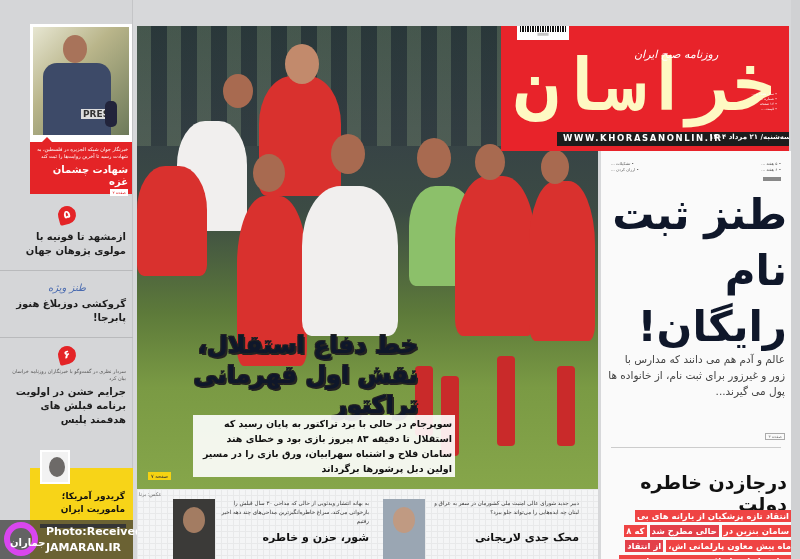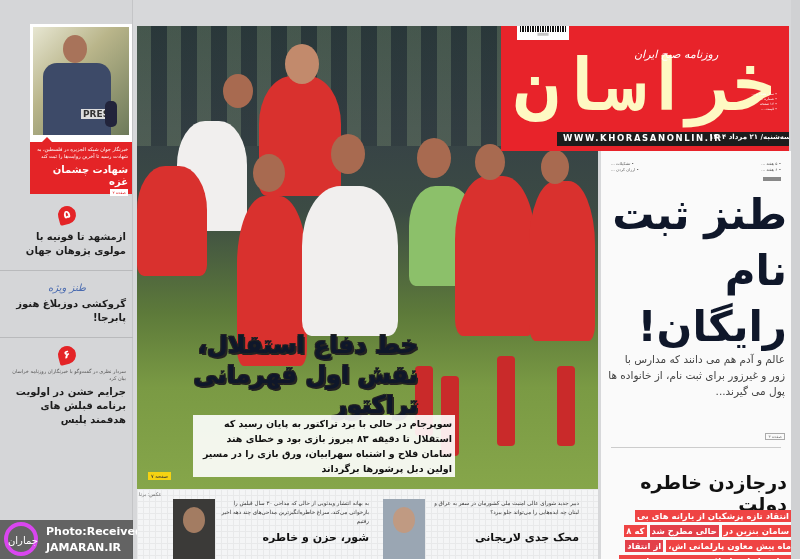--- a/index.html
+++ b/index.html
@@ -30,21 +30,21 @@
   .lc-sep { position: absolute; left: 0; width: 133px; height: 1px; background: #b9babc; }
   .calligraphy { font-style: italic; color: #4a6bb0; font-size: 10px; text-align: center; font-family: "DejaVu Serif", serif; }
 
   .yellow-box { position: absolute; left: 30px; top: 468px; width: 103px; height: 91px; background: #f7d418; }
   .yellow-box .person { position: absolute; left: 10px; top: -18px; width: 30px; height: 34px; background: #f2f2f2; border: 2px solid #fff; }
   .yellow-box .person .face { position: absolute; left: 7px; top: 5px; width: 16px; height: 20px; border-radius: 50%; background: #6d6a68; }
   .yellow-box .yhead { position: absolute; right: 40px; top: 22px; font-size: 9px; font-weight: bold; color: #111; text-align: right; line-height: 13px; width: 90px; }
   .yellow-box .ystrip { position: absolute; left: 10px; top: 56px; width: 86px; height: 4px; background: #222; }
 
   .watermark { position: absolute; left: 0; top: 520px; width: 133px; height: 39px; background: rgba(60,60,60,0.75); color: #fff; }
-  .watermark .logo { position: absolute; left: 4px; top: 2px; width: 34px; height: 34px; border: 4px solid #d946ef; border-radius: 50%; font-size: 10px; text-align: center; line-height: 30px; font-weight: normal; }
+  .watermark .logo { position: absolute; left: 4px; top: 2px; width: 34px; height: 34px; border: 6px solid #d946ef; border-radius: 50%; font-size: 10px; text-align: center; line-height: 30px; font-weight: bold; }
   .watermark .l1 { position: absolute; left: 46px; top: 5px; font-size: 11px; font-weight: bold; }
   .watermark .l2 { position: absolute; left: 46px; top: 21px; font-size: 11px; font-weight: bold; }
 
   
   .main-photo { position: absolute; left: 137px; top: 26px; width: 461px; height: 463px; overflow: hidden;
     background: linear-gradient(180deg, #2a3a3b 0%, #364246 22%, #3c4b44 40%, #5d7a3a 62%, #7a9a44 78%, #86a64a 100%); }
   .crowd { position: absolute; left: 0; top: 0; width: 461px; height: 120px; background: repeating-linear-gradient(90deg, rgba(120,140,110,0.35) 0 14px, rgba(40,50,55,0.35) 14px 30px); }
   .player { position: absolute; background: #d9312e; border-radius: 40% 40% 10% 10%; }
   .player.w { background: #f1efee; }
   .player.g { background: #8cc06a; }
@@ -125,20 +125,27 @@
       <div class="lc-head" style="margin-top:4px;">گروکشی دوزبلاغ هنوز پابرجا!</div>
     </div>
     <div class="lc-sep" style="top:337px;"></div>
 
     <div class="lc-item rtl" style="top:346px;">
       <span class="num-badge">۶</span>
       <div class="lc-small" style="margin-top:4px;">سردار نظری در گفت‌وگو با خبرنگاران روزنامه خراسان بیان کرد</div>
       <div class="lc-head" style="margin-top:3px;">جرایم خشن در اولویت برنامه قبلش های هدفمند پلیس</div>
     </div>
 
+    <div class="yellow-box rtl">
+      <div class="person">
+          <div class="face"></div>
+        </div>
+      <div class="yhead" style="right:8px;">گریدور آمریکا؛ ماموریت ایران</div>
+      <div class="ystrip"></div>
+    </div>
 
     <div class="watermark">
       <div class="logo">جماران</div>
       <div class="l1">Photo:Received</div>
       <div class="l2">JAMARAN.IR</div>
     </div>
   </div>
 
   <div class="main-photo">
     <div class="crowd"></div>

